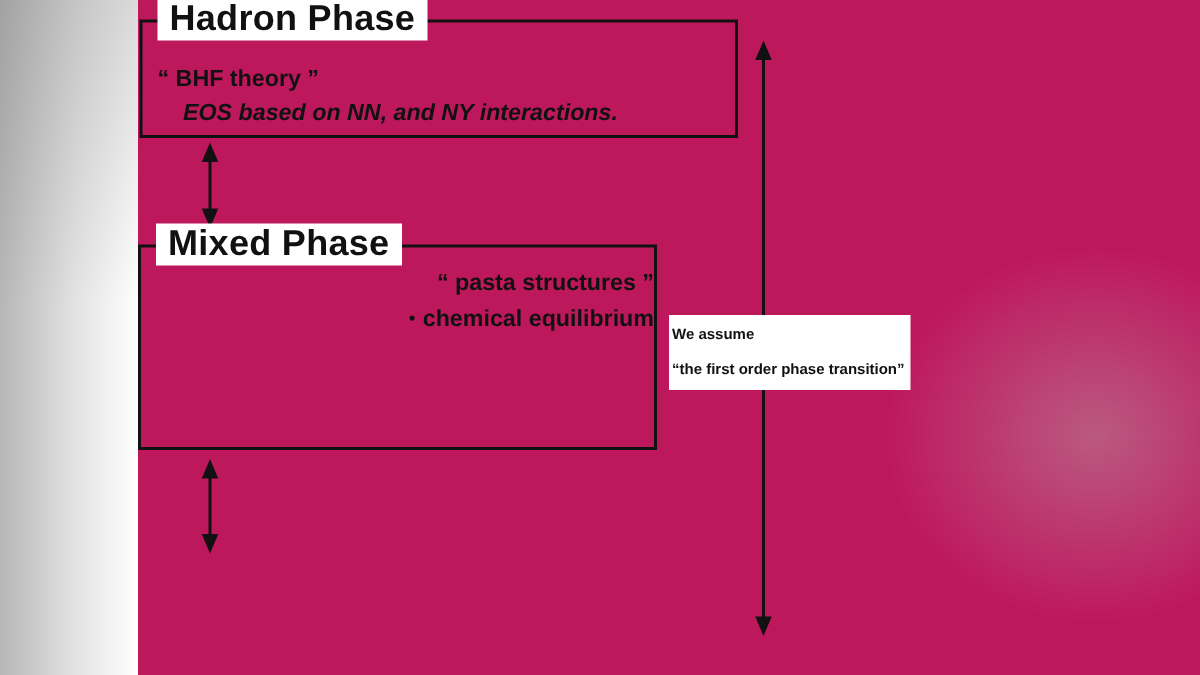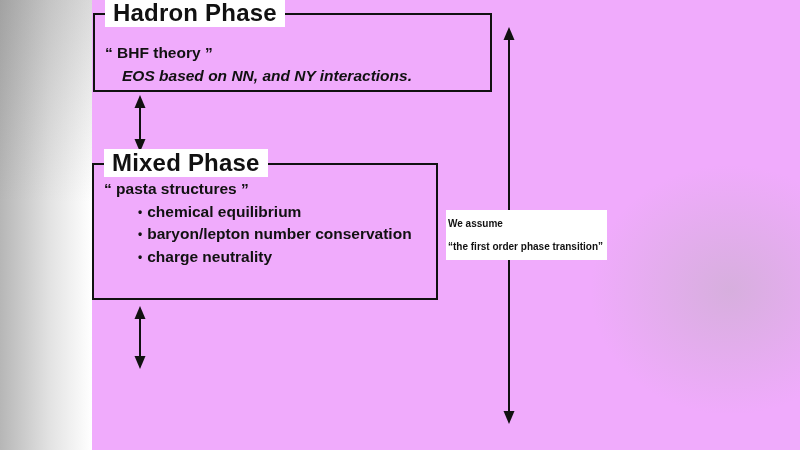--- a/index.html
+++ b/index.html
@@ -1,20 +1,20 @@
 <!DOCTYPE html>
 <html><head>
 <meta charset="utf-8">
 <style>
   html,body{margin:0;padding:0;background:#ffffff;}
   .canvas{
     position:relative;
     width:800px;height:450px;
     overflow:hidden;
-    background:#f0abfc;
+    background:#be185d;
     font-family:"Liberation Sans","DejaVu Sans",sans-serif;
     color:#111111;
     font-weight:bold;
   }
   
   .edge-left{
     position:absolute;left:0;top:0;width:92px;height:450px;
     background:
       linear-gradient(to bottom, rgba(90,90,90,.22), rgba(255,255,255,0) 45%),
       linear-gradient(to right, #b6b6b6, #e3e3e3 55%, #ffffff 100%);
@@ -46,21 +46,21 @@
   }
   .box-body{font-size:15.5px;line-height:23px;}
   .indent{margin-left:17px;font-style:italic;}
 
   .box-hadron{left:93px;top:13px;width:399px;height:79px;}
   .box-hadron .box-title{left:10px;}
   .box-hadron .box-body{padding:26px 0 0 10px;}
 
   .box-mixed{left:92px;top:163px;width:346px;height:137px;}
   .box-mixed .box-title{left:10px;text-align:center;}
-  .box-mixed .box-body{padding:13px 0 0 10px;line-height:22.5px;}
+  .box-mixed .box-body{padding:13px 0 0 20px;line-height:22.5px;text-align:right;}
   .bullet-row{margin-left:34px;}
   .bullet-dot{display:inline-block;font-size:12px;vertical-align:1px;margin-right:5px;}
 
   .box-quark{left:92px;top:377px;width:276px;height:68px;}
   .box-quark .box-title{left:6px;}
   .box-quark .box-body{padding:15px 0 0 6px;}
 
   .annotation{
     position:absolute;left:446px;top:210px;
     background:#ffffff;
@@ -105,22 +105,20 @@
       <div>“ BHF theory ”</div>
       <div class="indent">EOS based on NN, and NY interactions.</div>
     </div>
   </div>
 
   <div class="box box-mixed">
     <span class="box-title">Mixed Phase</span>
     <div class="box-body">
       <div>“ pasta structures ”</div>
       <div class="bullet-row"><span class="bullet-dot">•</span><span>chemical equilibrium</span></div>
-      <div class="bullet-row"><span class="bullet-dot">•</span><span>baryon/lepton number conservation</span></div>
-      <div class="bullet-row"><span class="bullet-dot">•</span><span>charge neutrality</span></div>
     </div>
   </div>
 
 
   <div class="annotation">
     <div>We assume</div>
     <div>“the first order phase transition”</div>
   </div>
 
 </div>

